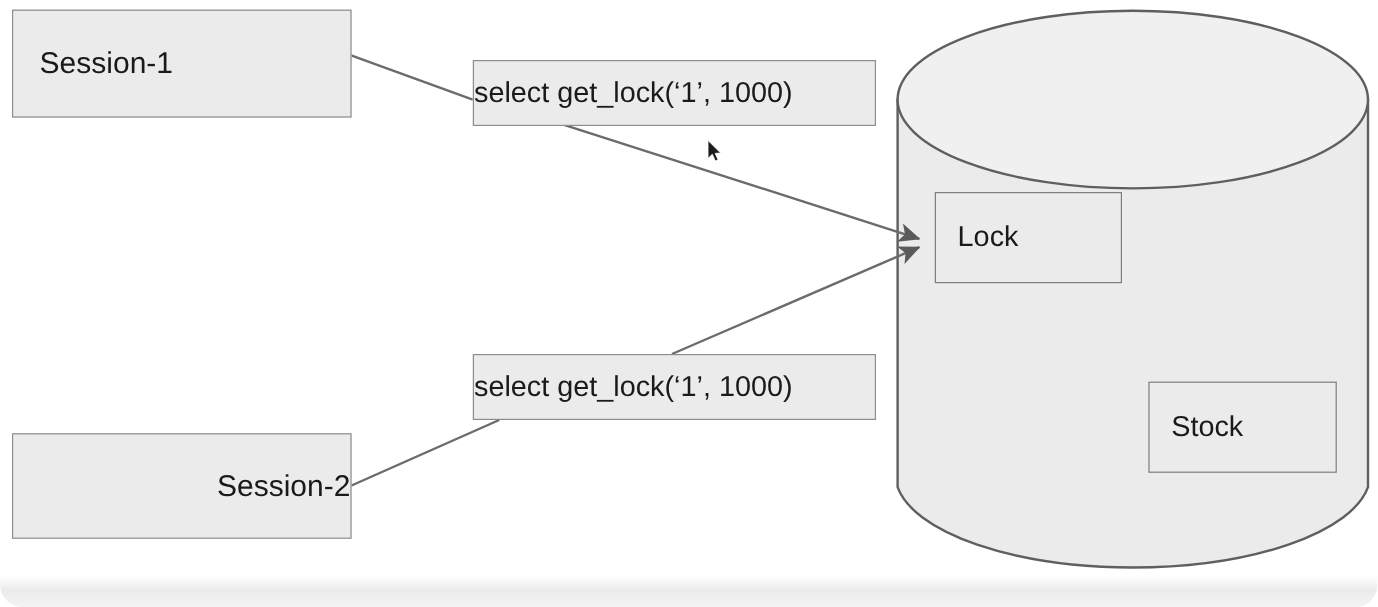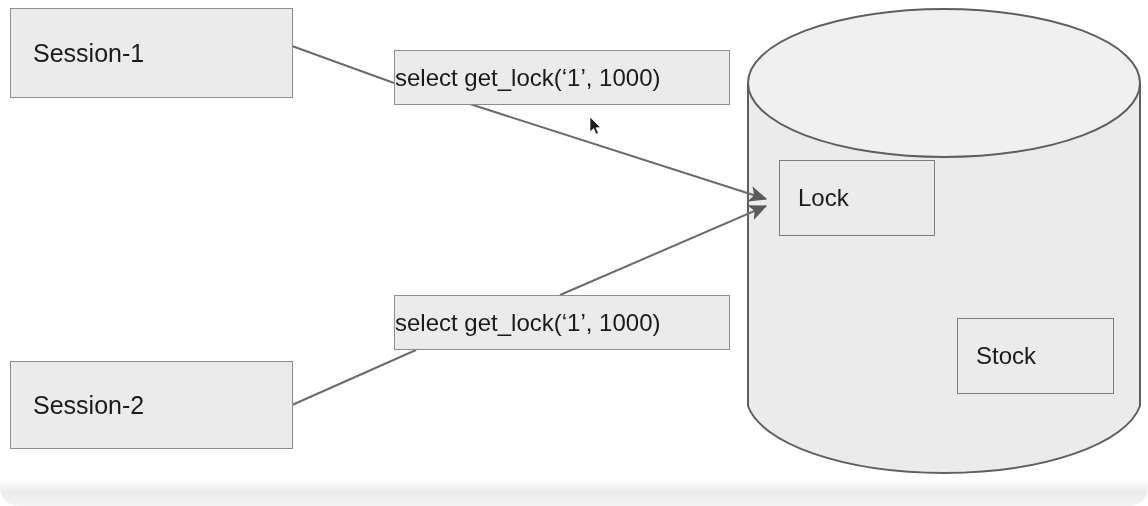--- a/index.html
+++ b/index.html
@@ -107,21 +107,21 @@
 
     <line x1="292" y1="405" x2="416" y2="350" stroke="#6b6b6b" stroke-width="2"></line>
 
     <line x1="560" y1="295" x2="766" y2="206" stroke="#6b6b6b" stroke-width="2" marker-end="url(#arrowhead)"></line>
   </svg>
 
   <div class="box session" style="left:10px; top:8px; width:283px; height:90px;">
     <span>Session-1</span>
   </div>
 
-  <div class="box session" style="left:10px; top:361px; width:283px; height:88px;">
+  <div class="box session" style="left:10px; top:361px; width:283px; height:88px;justify-content:flex-end;">
     <span>Session-2</span>
   </div>
 
   <div class="box stmt" style="left:394px; top:50px; width:336px; height:55px;">
     <span>select get_lock(‘1’, 1000)</span>
   </div>
 
   <div class="box stmt" style="left:394px; top:295px; width:336px; height:55px;">
     <span>select get_lock(‘1’, 1000)</span>
   </div>

